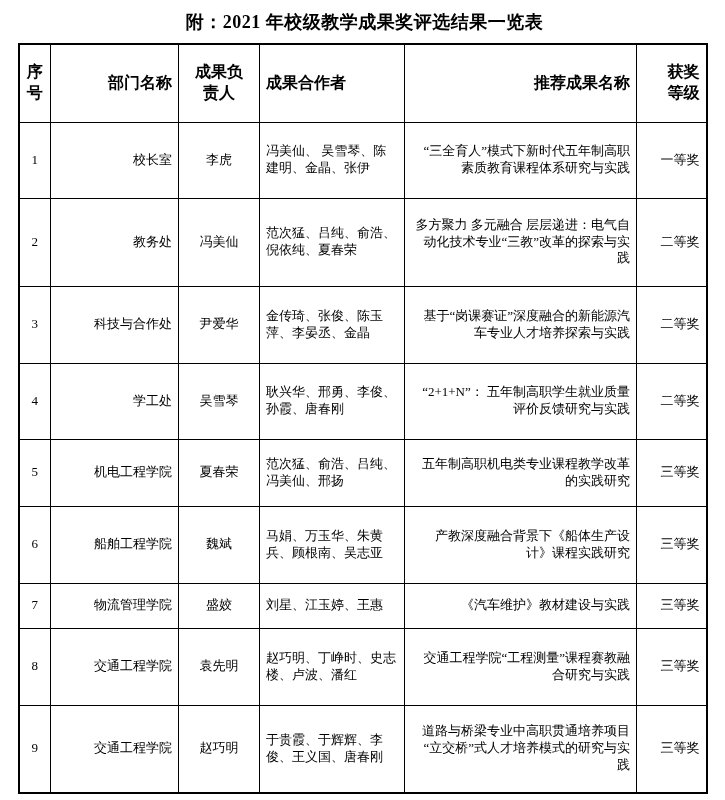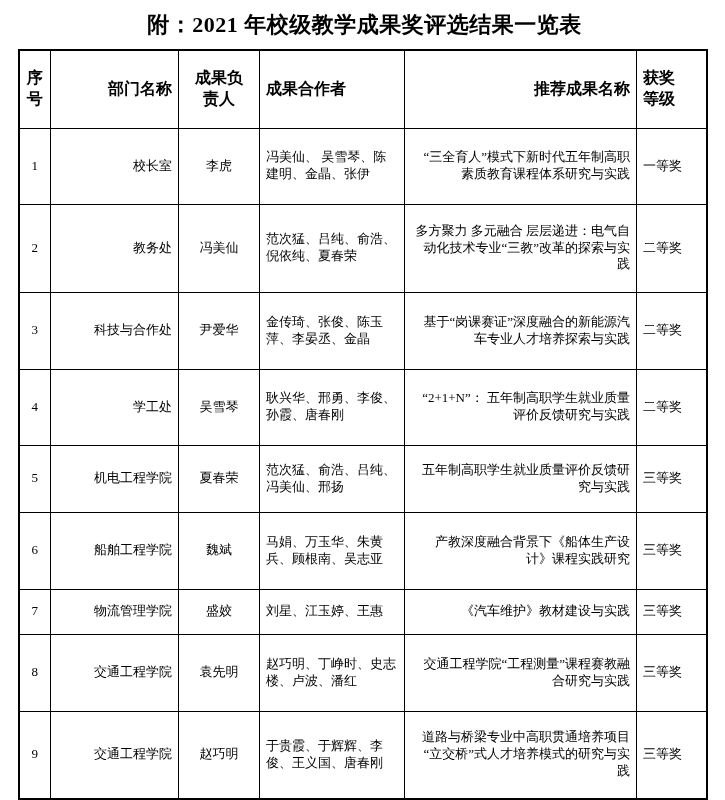--- a/index.html
+++ b/index.html
@@ -10,21 +10,21 @@
     font-family: "Liberation Serif", "DejaVu Serif", serif;
   }
   .page {
     width: 725px;
     height: 800px;
     background: #ffffff;
     box-sizing: border-box;
     overflow: hidden;
   }
   .doc-title {
-    font-size: 22px;
+    font-size: 18px;
     font-weight: bold;
     text-align: center;
     margin: 10px 0 9px 4px;
     letter-spacing: 0.5px;
   }
   table.results-table {
     border-collapse: collapse;
     table-layout: fixed;
     width: 688px;
     margin: 0 auto;
@@ -54,21 +54,21 @@
   tbody tr:nth-child(5) { height: 67px; }
   tbody tr:nth-child(6) { height: 77px; }
   tbody tr:nth-child(7) { height: 45px; }
   tbody tr:nth-child(8) { height: 77px; }
   tbody tr:nth-child(9) { height: 88px; }
   .c-num    { text-align: center; }
   .c-dept   { text-align: right; }
   .c-leader { text-align: center; }
   .c-collab { text-align: left; }
   .c-title  { text-align: right; }
-  .c-award  { text-align: left; }
+  .c-award  { text-align: right; }
 </style>
 </head>
 <body>
 
 <div class="page">
   <h1 class="doc-title">附：2021 年校级教学成果奖评选结果一览表</h1>
 
   <table class="results-table">
     <colgroup>
       <col style="width:32px">
@@ -122,21 +122,21 @@
         <td class="c-leader">吴雪琴</td>
         <td class="c-collab">耿兴华、邢勇、李俊、孙霞、唐春刚</td>
         <td class="c-title">“2+1+N”： 五年制高职学生就业质量评价反馈研究与实践</td>
         <td class="c-award">二等奖</td>
       </tr>
       <tr>
         <td class="c-num">5</td>
         <td class="c-dept">机电工程学院</td>
         <td class="c-leader">夏春荣</td>
         <td class="c-collab">范次猛、俞浩、吕纯、冯美仙、邢扬</td>
-        <td class="c-title">五年制高职学生就业质量评价反馈研究与实践</td>
+        <td class="c-title">五年制高职机电类专业课程教学改革的实践研究</td>
         <td class="c-award">三等奖</td>
       </tr>
       <tr>
         <td class="c-num">6</td>
         <td class="c-dept">船舶工程学院</td>
         <td class="c-leader">魏斌</td>
         <td class="c-collab">马娟、万玉华、朱黄兵、顾根南、吴志亚</td>
         <td class="c-title">产教深度融合背景下《船体生产设计》课程实践研究</td>
         <td class="c-award">三等奖</td>
       </tr>

